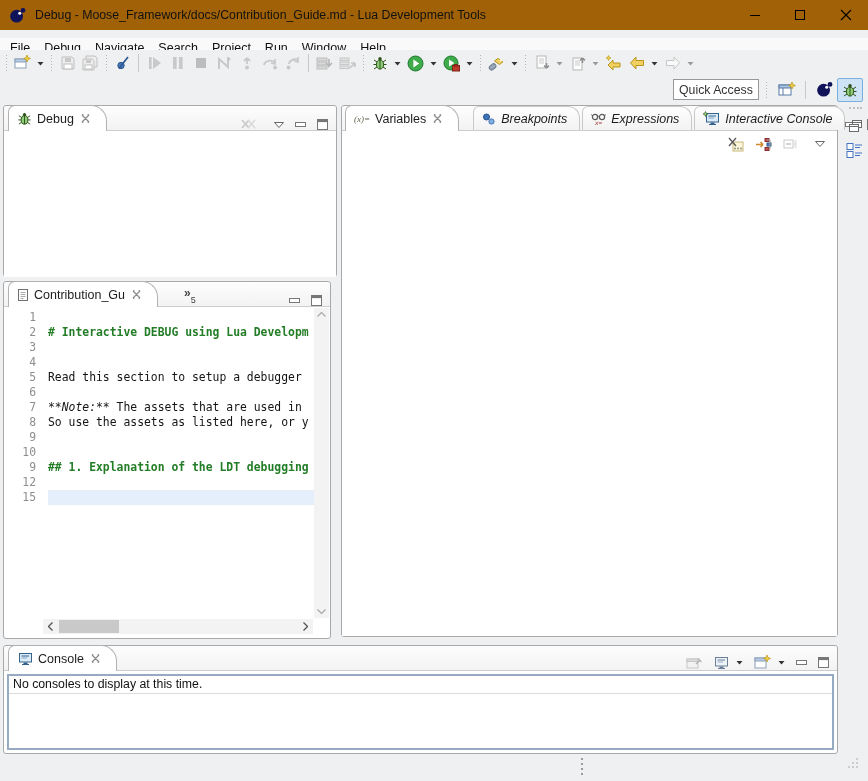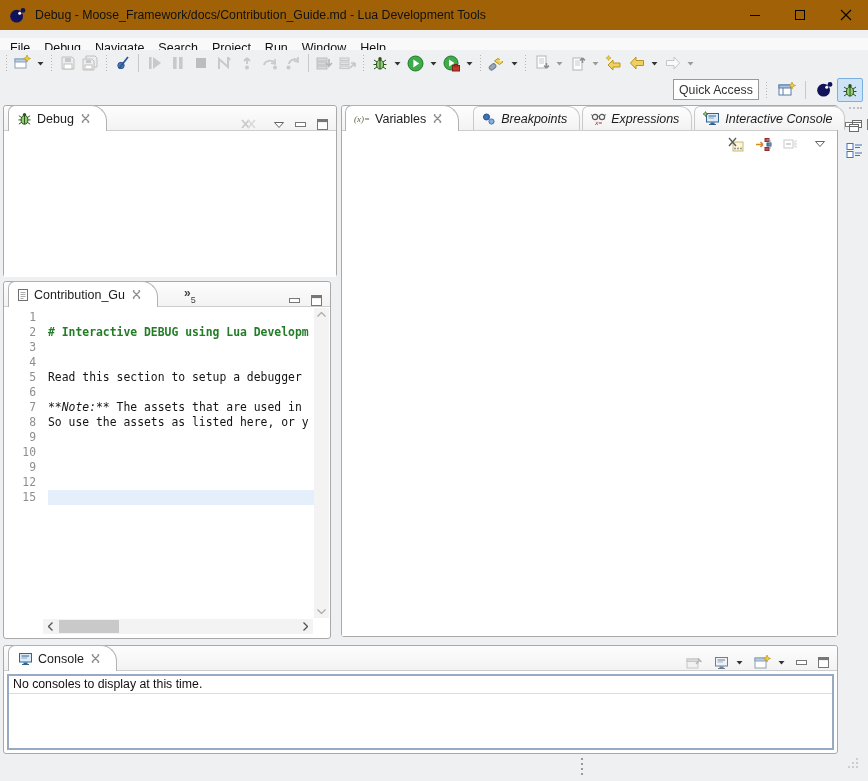--- a/index.html
+++ b/index.html
@@ -555,20 +555,21 @@
       <div class="eline">
         <span class="lnum">9</span>
         <span class="ltext"></span>
       </div>
       <div class="eline">
         <span class="lnum">10</span>
         <span class="ltext"></span>
       </div>
       <div class="eline">
         <span class="lnum">9</span>
+        <span class="ltext"><span class="ed-h">## 1. Explanation of the LDT debugging</span></span>
       </div>
       <div class="eline">
         <span class="lnum">12</span>
         <span class="ltext"></span>
       </div>
       <div class="eline cur">
         <span class="lnum">15</span>
         <span class="ltext"></span>
       </div>
     </div>

